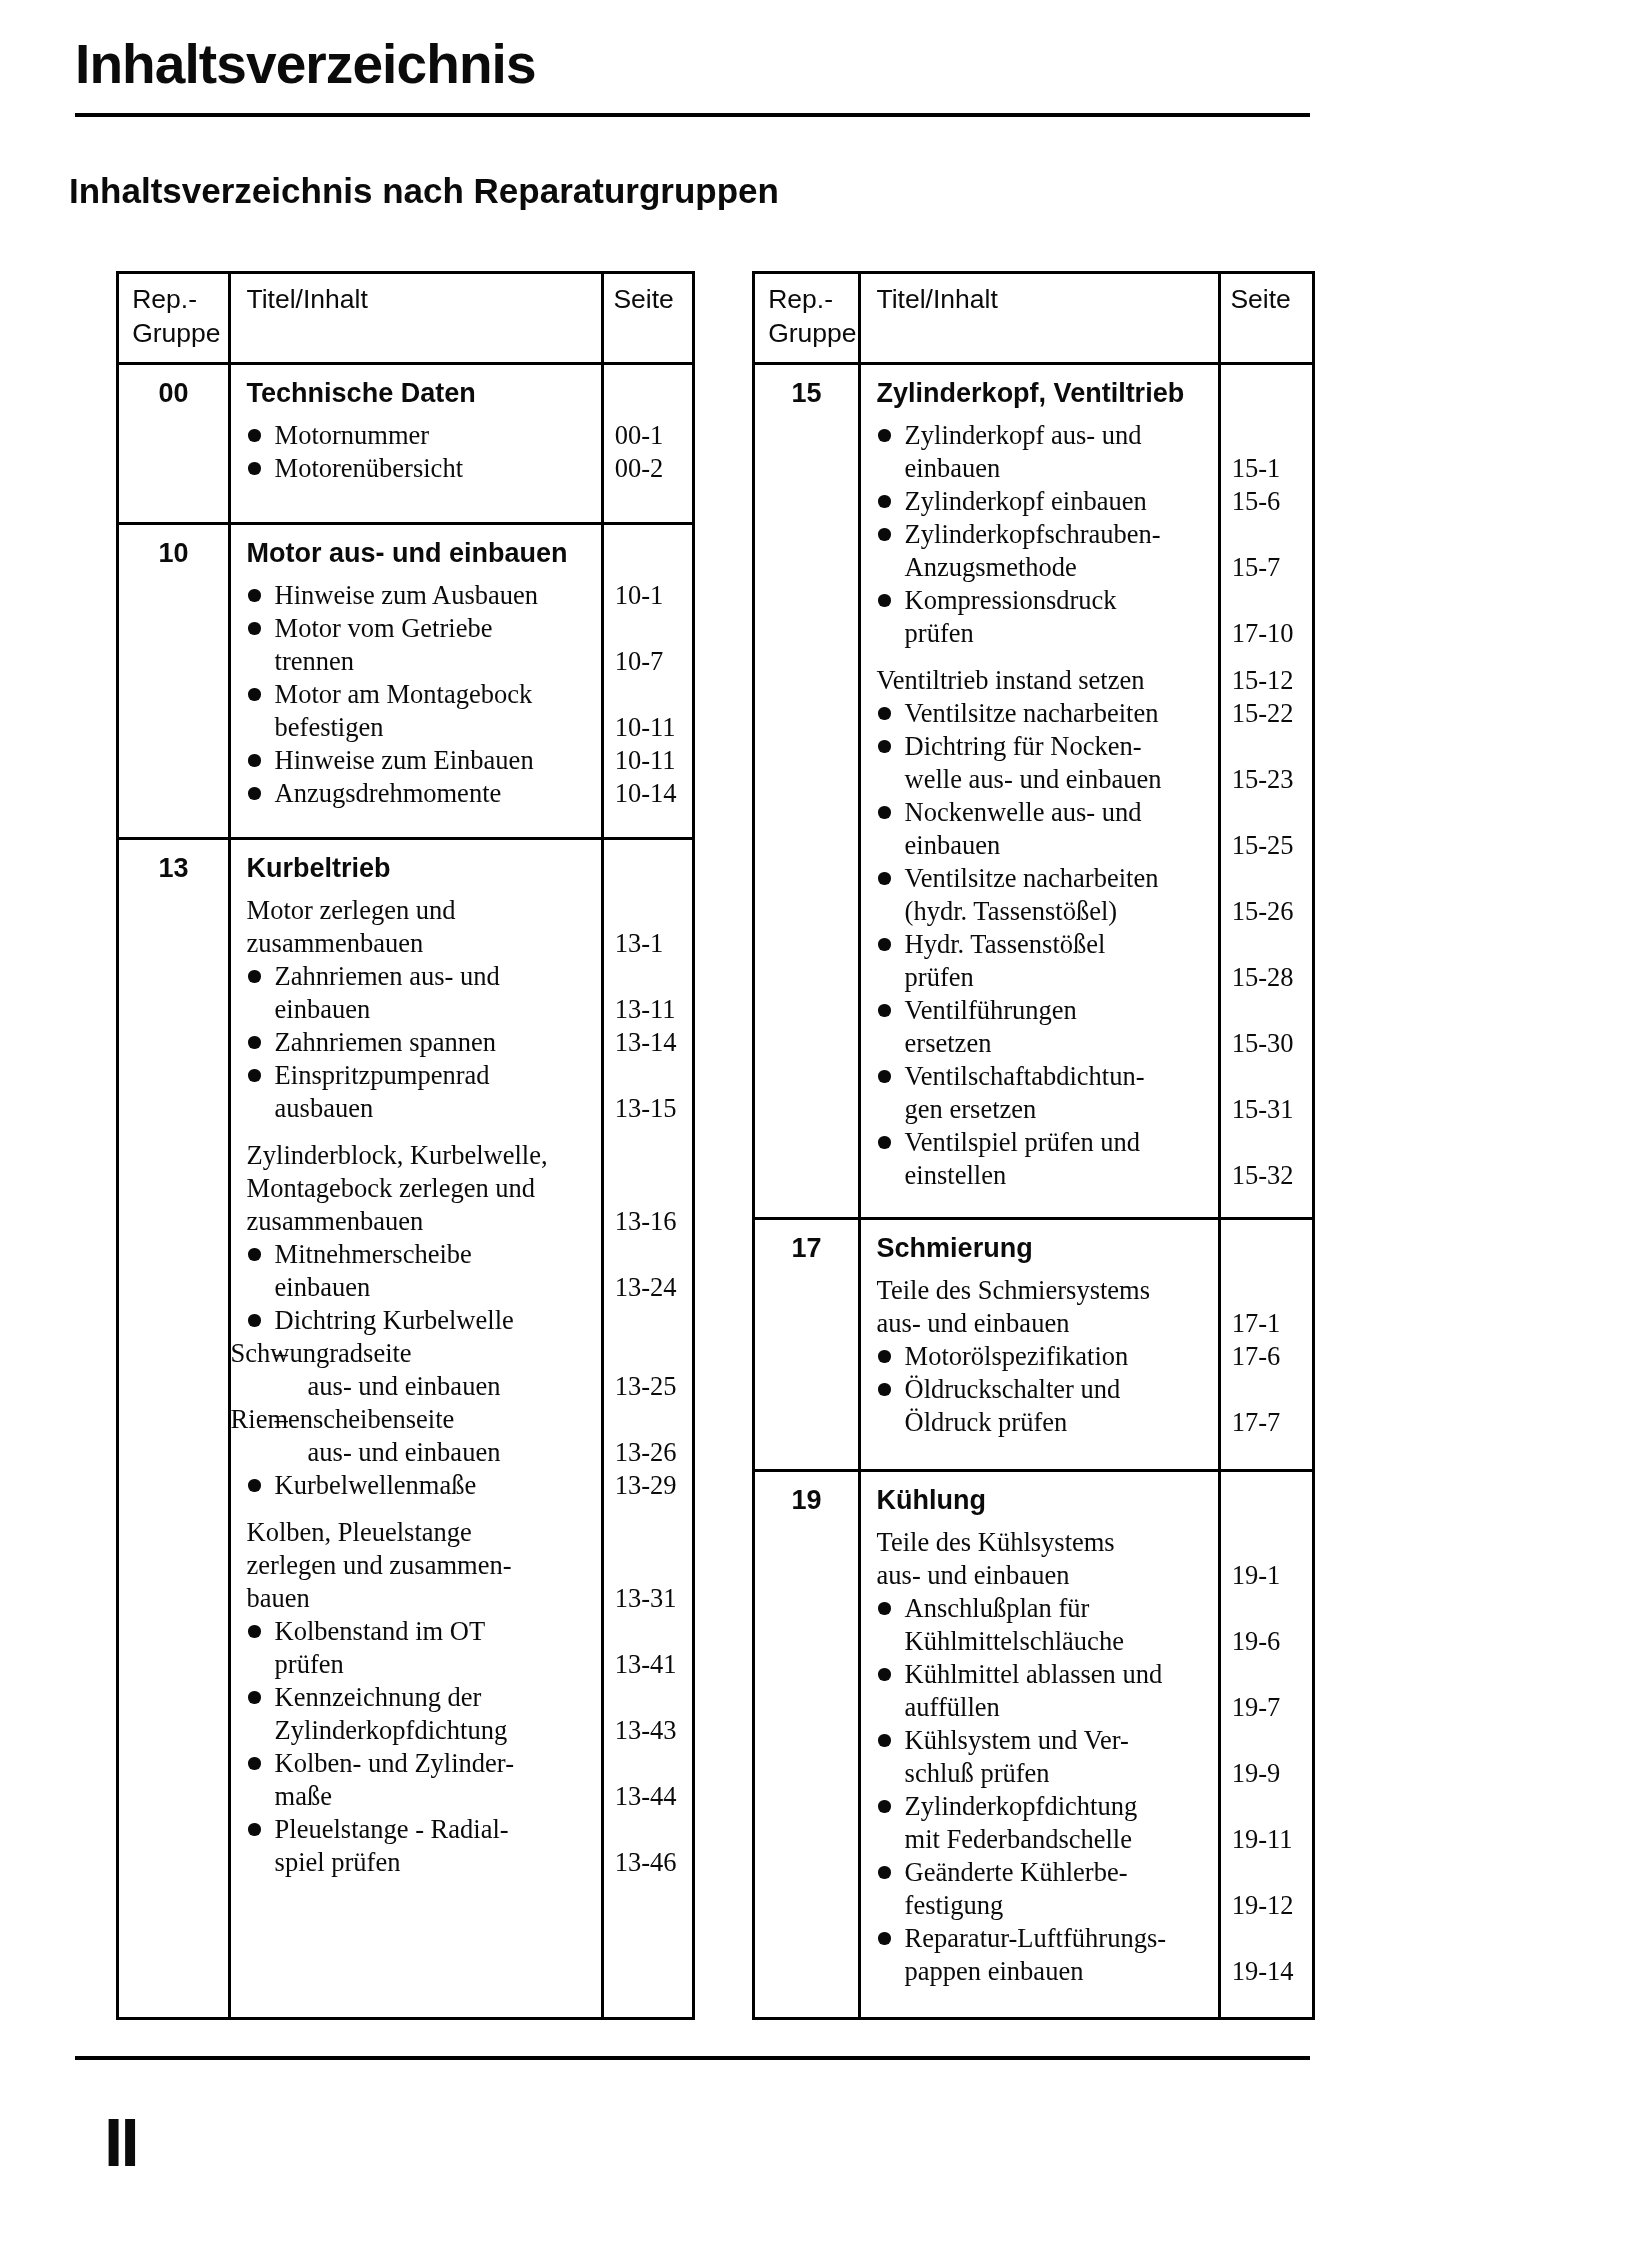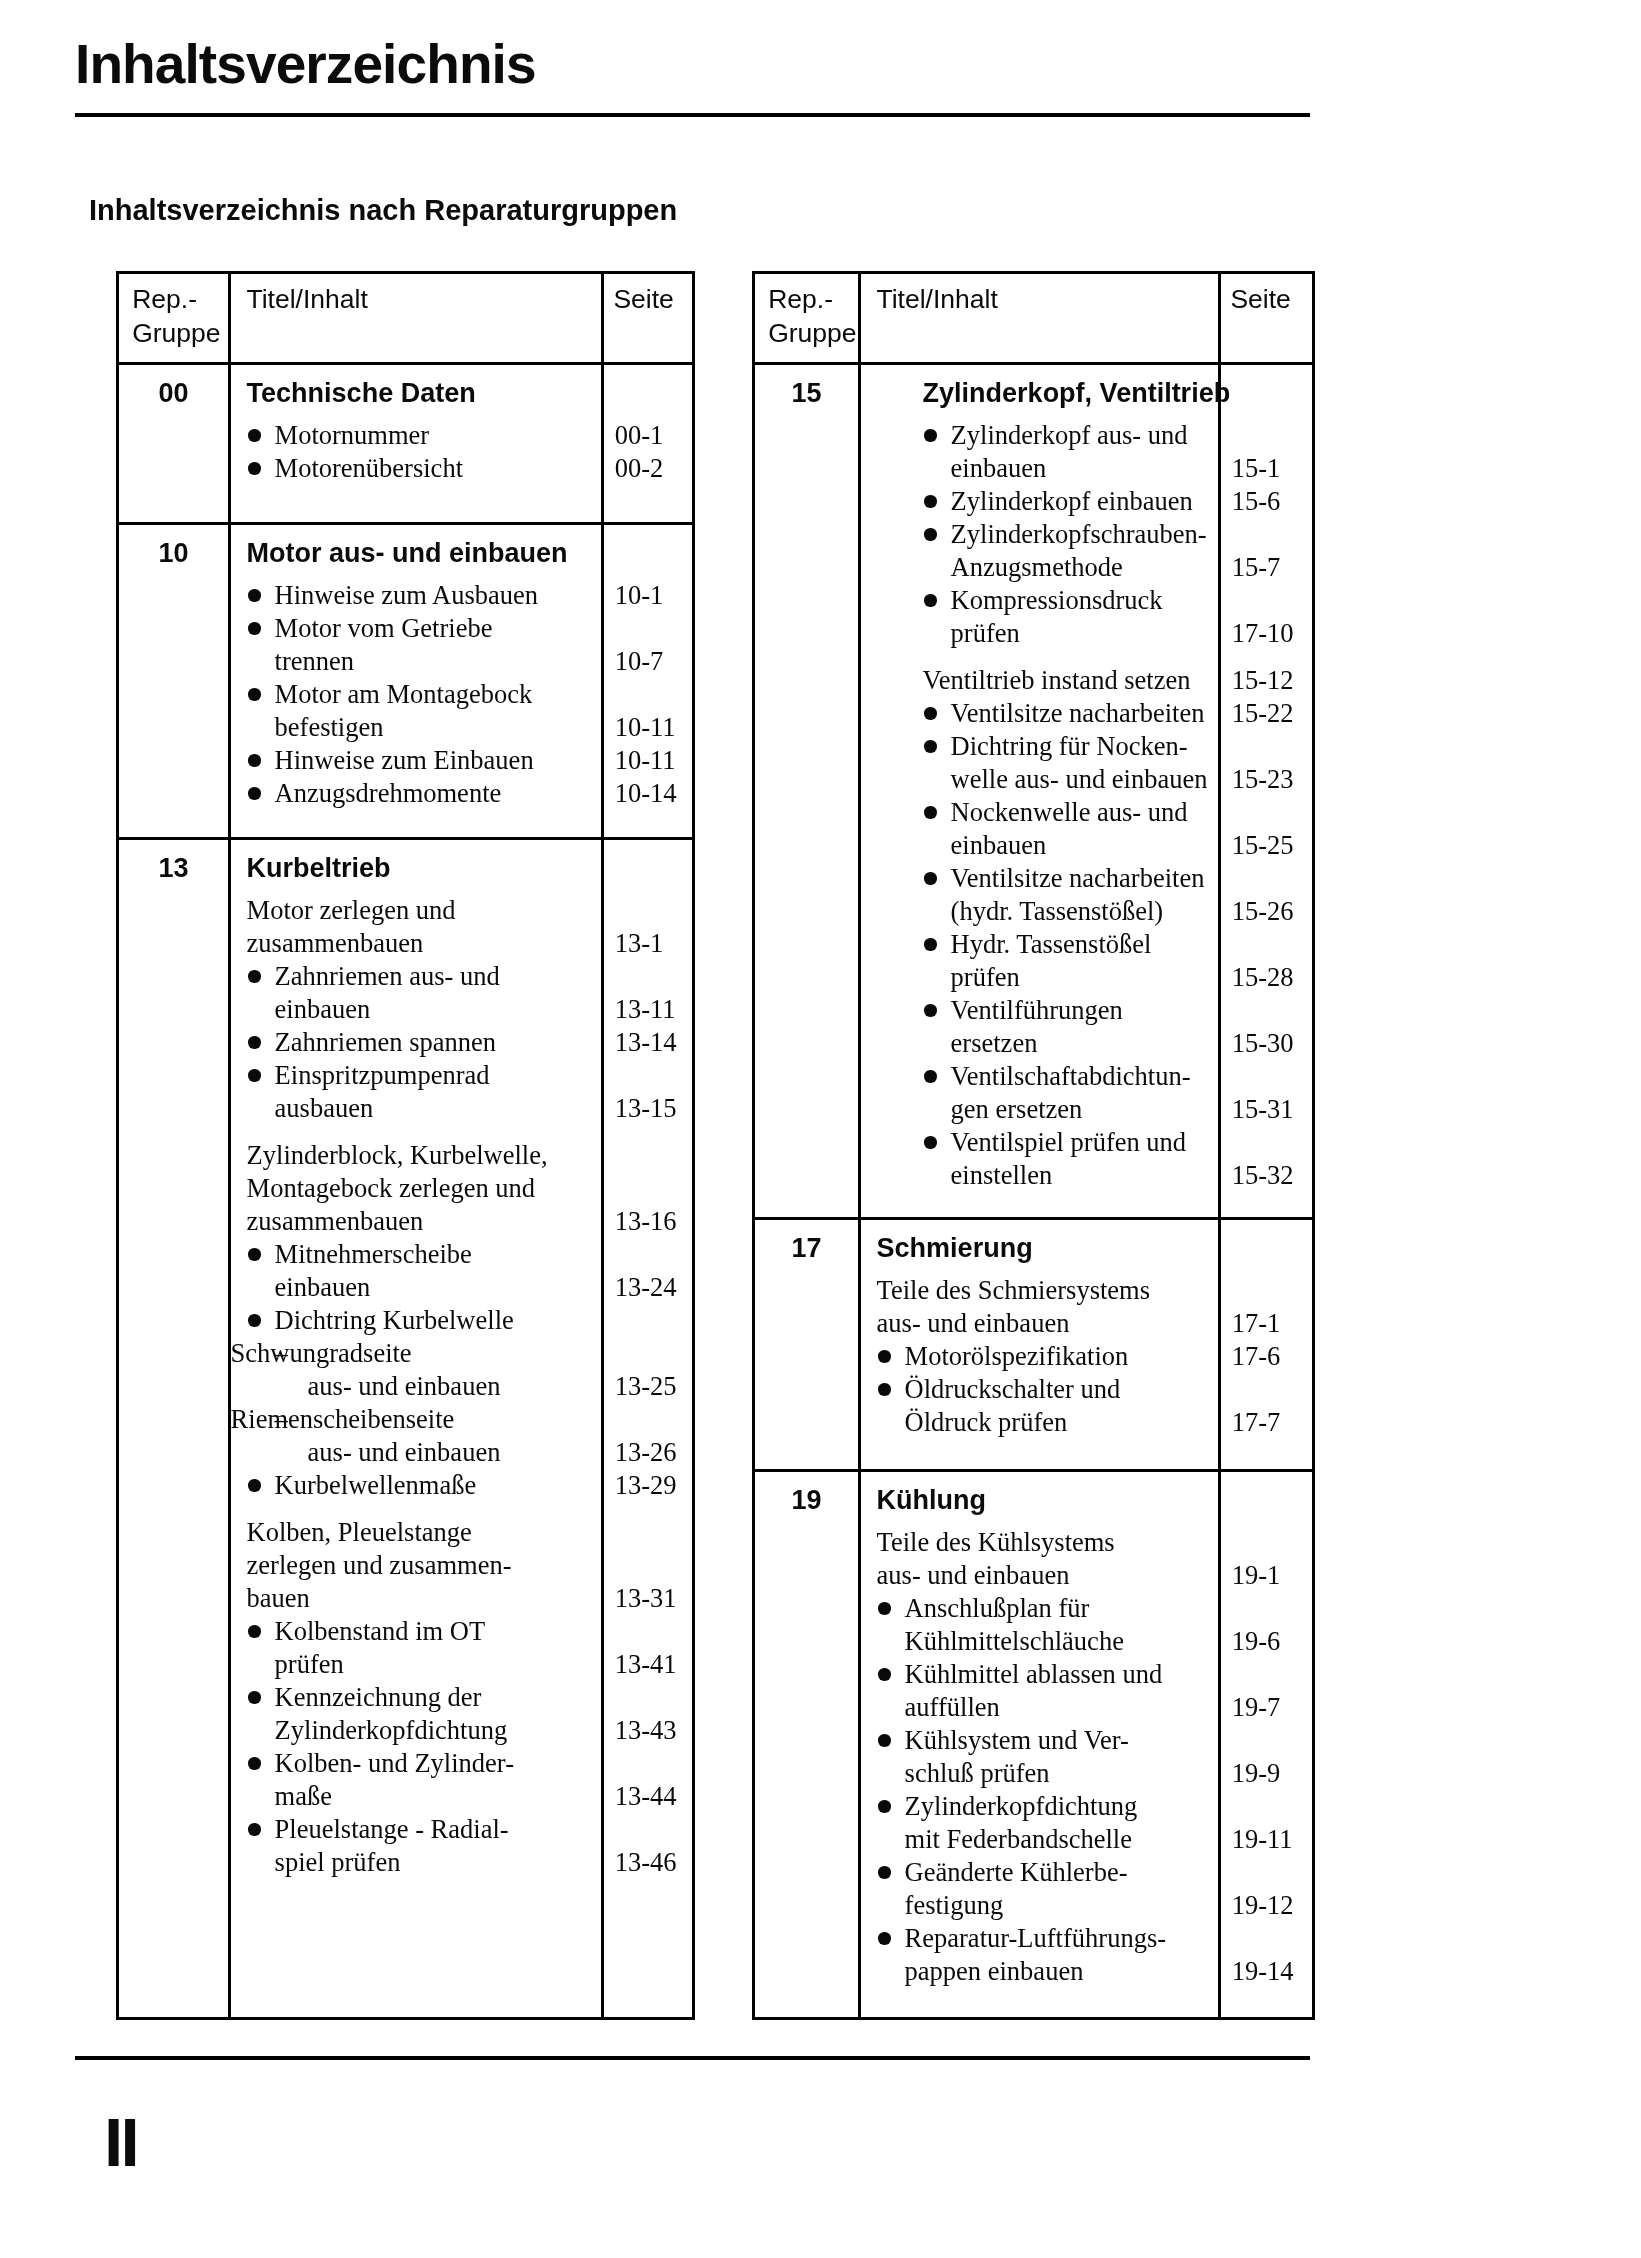--- a/index.html
+++ b/index.html
@@ -16,22 +16,22 @@
     font-size:55px; font-weight:700; letter-spacing:-0.9px;
     white-space:nowrap;
   }
   .rule {
     position:absolute; left:75px; width:1235px; height:3.5px;
     background:#000;
   }
   .rule-top { top:113px; }
   .rule-bottom { top:2056px; }
   .page-subtitle {
-    position:absolute; left:89px; top:171px;
-    font-size:29px; font-weight:700; white-space:nowrap;margin-top:23px;
+    position:absolute; left:69px; top:171px;
+    font-size:35px; font-weight:700; white-space:nowrap;
   }
   .folio {
     position:absolute; left:104px; top:2103px;
     font-size:69px; font-weight:700; letter-spacing:-2.6px;
   }
 
   .toc-table {
     position:absolute; top:271px; height:1749px;
     border:3.5px solid #000; box-sizing:border-box;
     background:#fff;
@@ -320,21 +320,21 @@
   <div class="vline v2"></div>
   <div class="thead">
     <div class="th th-group">
       <span>Rep.-</span><br>
       <span>Gruppe</span>
     </div>
     <div class="th th-title">Titel/Inhalt</div>
     <div class="th th-seite">Seite</div>
   </div>
   <div class="sections" id="right-sections">
-      <div class="section" style="height: 840px; padding-left: 46px;">
+      <div class="section" style="height: 840px;">
         <div class="grp">15</div>
         <div class="sec-title">Zylinderkopf, Ventiltrieb</div>
         <div class="items">
           <div class="item">
             <div class="line">
               <span class="txt b">Zylinderkopf aus- und</span>
               <span class="pg"></span>
             </div>
             <div class="line">
               <span class="txt c">einbauen</span>

